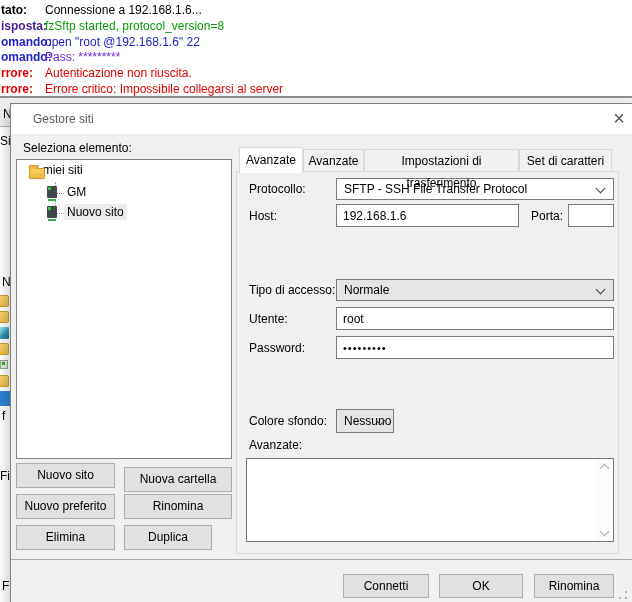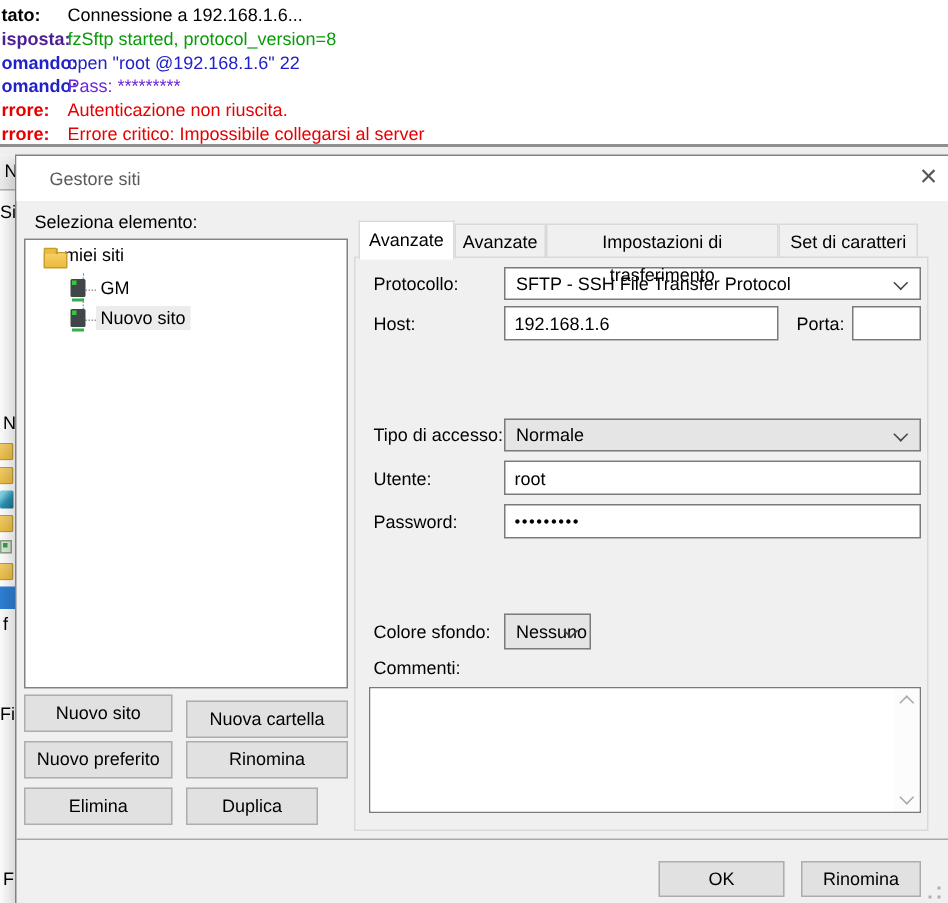--- a/index.html
+++ b/index.html
@@ -194,30 +194,31 @@
 
     <span class="lbl" style="left:238px;top:237px">Password:</span>
     <input class="input pwd" style="left: 325px; top: 232px; width: 278px; height: 23px;" value="•••••••••">
 
     <span class="lbl" style="left:238px;top:310px">Colore sfondo:</span>
     <div class="combo gray" style="left:325px;top:305px;width:58px;height:24px;line-height:22px">
       <span>Nessuno</span>
       <i class="chev" style="top:7px"></i>
     </div>
 
-    <span class="lbl" style="left:238px;top:334px">Commenti:</span>
+    <span class="lbl" style="left:238px;top:334px">Avanzate:</span>
     <div class="commenti-wrap">
       <textarea class="commenti-ta" style=""></textarea>
       <div class="ta-scroll">
         <i class="ta-arrow up"></i>
         <i class="ta-arrow down"></i>
       </div>
     </div>
 
     <div class="separator"></div>
+    <div class="btn action-btn" style="left:332px;width:86px">Connetti</div>
     <div class="btn action-btn" style="left:428px;width:84px">OK</div>
     <div class="btn action-btn" style="left:523px;width:80px">Rinomina</div>
     <div class="grip">
       <i style="right:0;bottom:0;left:6px;top:6px"></i>
       <i style="left:6px;top:0"></i>
       <i style="left:0;top:6px"></i>
     </div>
   </div>
 
 </div>

